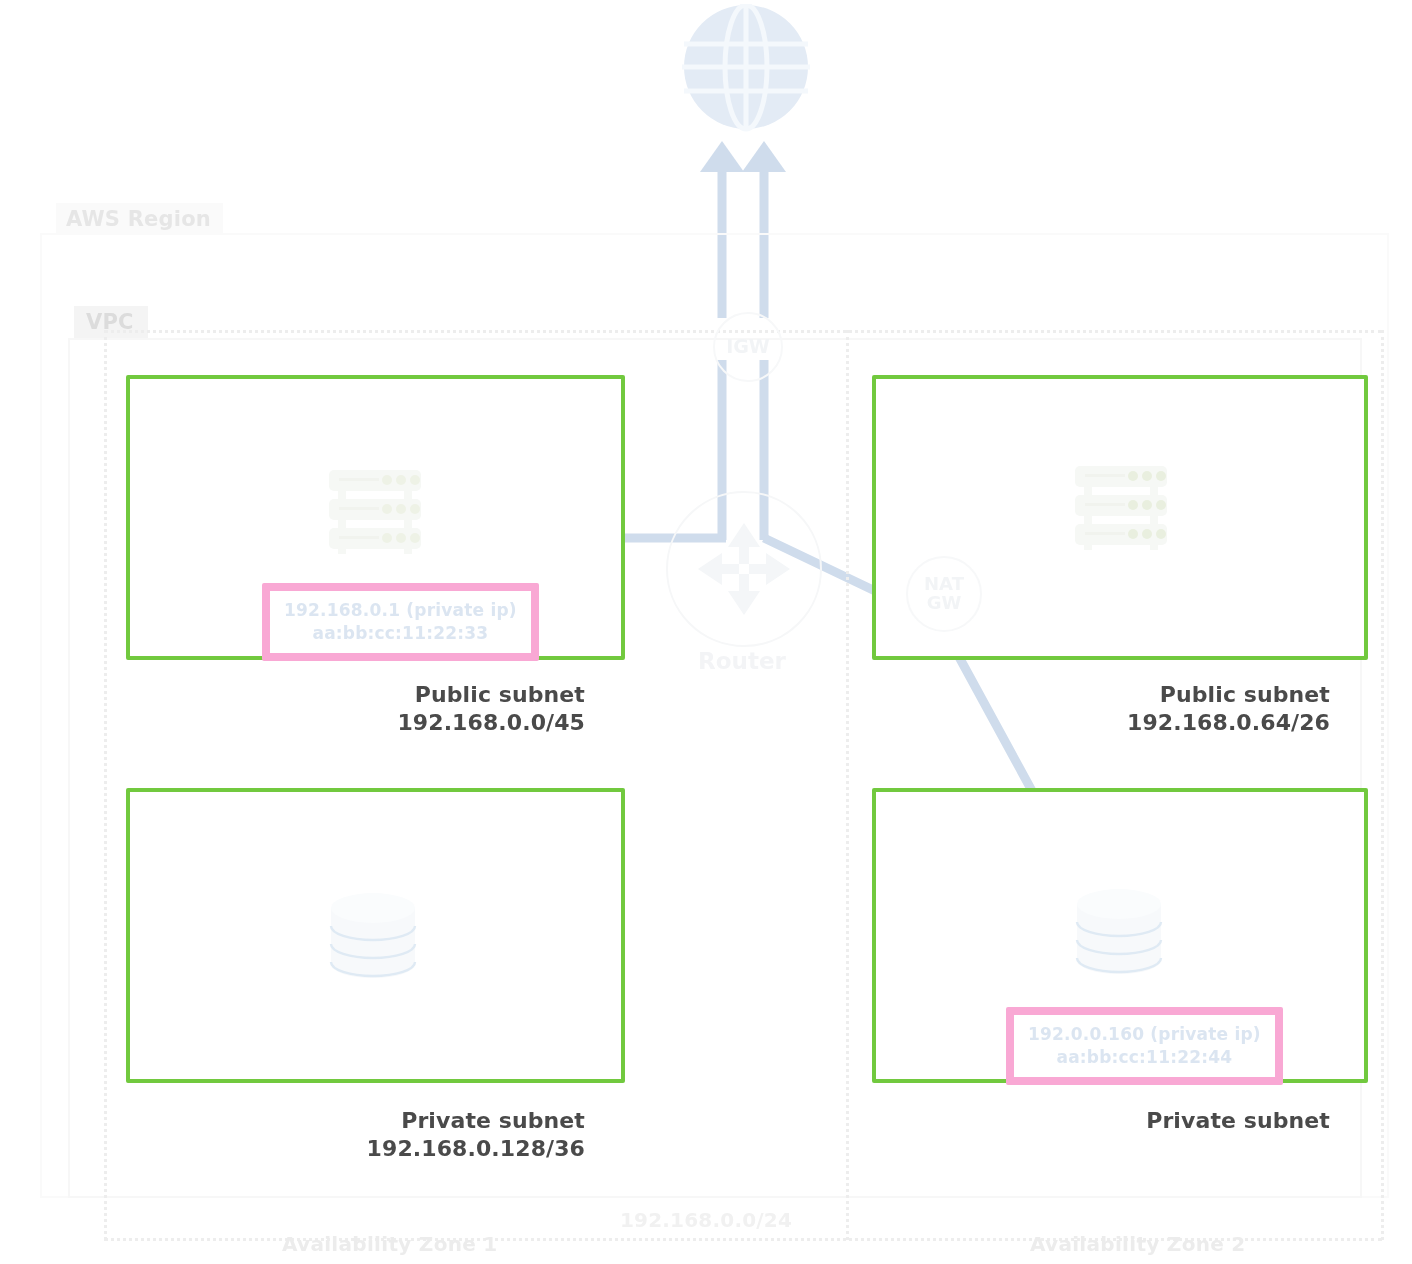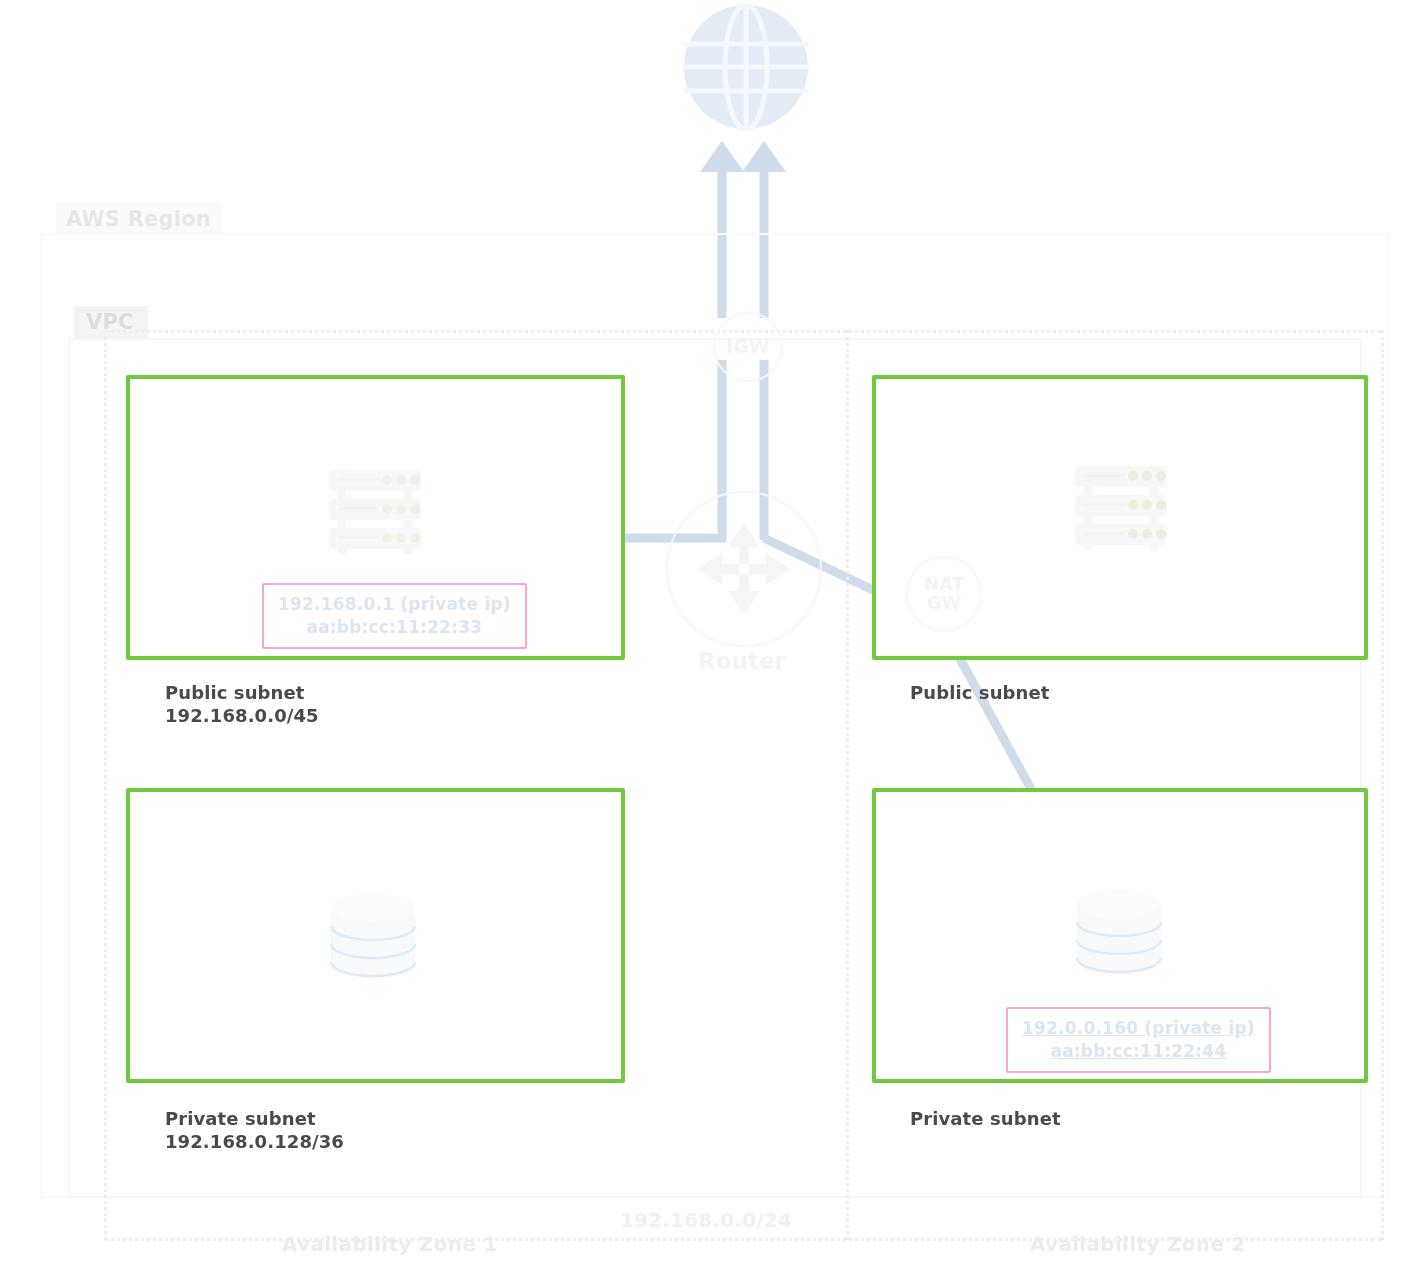--- a/index.html
+++ b/index.html
@@ -70,22 +70,22 @@
     content:"";position:absolute;left:-3px;top:-3px;right:-3px;bottom:-3px;
     border:2px solid rgba(114,201,63,.45);
     border-radius:3px;pointer-events:none;
   }
   #sn-pub-1{left:126px;top:375px;width:499px;height:285px;}
   #sn-pub-2{left:872px;top:375px;width:496px;height:285px;}
   #sn-prv-1{left:126px;top:788px;width:499px;height:295px;}
   #sn-prv-2{left:872px;top:788px;width:496px;height:295px;}
 
   .subnet-caption{
-    position:absolute;text-align:left;width:420px;
-    font-size:18px;font-weight:700;color:#4a4a4a;line-height:1.28;
+    position:absolute;text-align:right;width:420px;
+    font-size:22px;font-weight:700;color:#4a4a4a;line-height:1.28;
     letter-spacing:.1px;
   }
   #cap-pub-1{left:165px;top:681px;}
   #cap-pub-2{left:910px;top:681px;}
   #cap-prv-1{left:165px;top:1107px;}
   #cap-prv-2{left:910px;top:1107px;}
 
   
   .icon{position:absolute;}
   #globe{left:681px;top:4px;width:130px;height:130px;}
@@ -104,27 +104,27 @@
   #igw{left:713px;top:312px;width:66px;height:66px;font-size:19px;}
   #natgw{left:906px;top:556px;width:72px;height:72px;font-size:18px;}
   #router-circle{left:666px;top:491px;width:152px;height:152px;border-color:#f6f7f8;}
   #router-label{
     position:absolute;left:634px;top:648px;width:216px;text-align:center;
     font-size:23px;font-weight:700;color:#f3f4f6;
   }
 
   
   .ipbox{
-    position:absolute;border:2px solid #f9a8d4;background:#fff;
+    position:absolute;border:8px solid #f9a8d4;background:#fff;
     padding:8px 14px;text-align:center;border-radius:2px;
     color:#dbe5f1;font-size:17px;font-weight:700;line-height:1.35;
     letter-spacing:.2px;white-space:nowrap;
   }
   #ipbox-1{left:262px;top:583px;}
-  #ipbox-2{left:1006px;top:1007px;text-decoration:underline;}
+  #ipbox-2{left:1006px;top:1007px;}
 
   svg.edges{position:absolute;left:0;top:0;width:1412px;height:1264px;pointer-events:none;}
 </style>
 </head>
 <body>
 
 <div class="canvas">
 
   <svg class="edges" viewBox="0 0 1412 1264">
     <g stroke="#cfdcec" stroke-width="9" fill="none" stroke-linecap="butt">
@@ -167,20 +167,21 @@
   <div class="subnet" id="sn-pub-2"></div>
   <div class="subnet" id="sn-prv-1"></div>
   <div class="subnet" id="sn-prv-2"></div>
 
   <div class="subnet-caption" id="cap-pub-1">
     <div>Public subnet</div>
     <div>192.168.0.0/45</div>
   </div>
   <div class="subnet-caption" id="cap-pub-2">
     <div>Public subnet</div>
+    <div>192.168.0.64/26</div>
   </div>
   <div class="subnet-caption" id="cap-prv-1">
     <div>Private subnet</div>
     <div>192.168.0.128/36</div>
   </div>
   <div class="subnet-caption" id="cap-prv-2">
     <div>Private subnet</div>
   </div>
 
   <svg class="icon" id="globe" viewBox="0 0 130 130">

